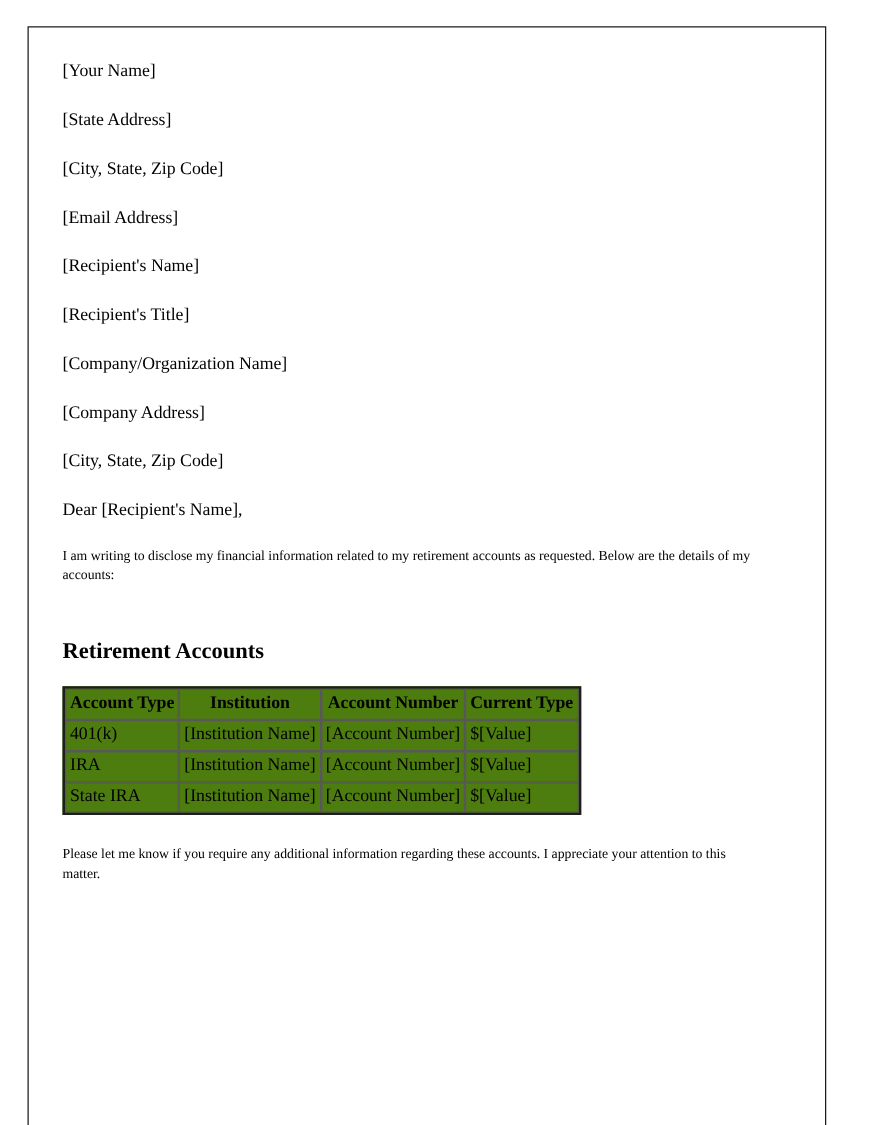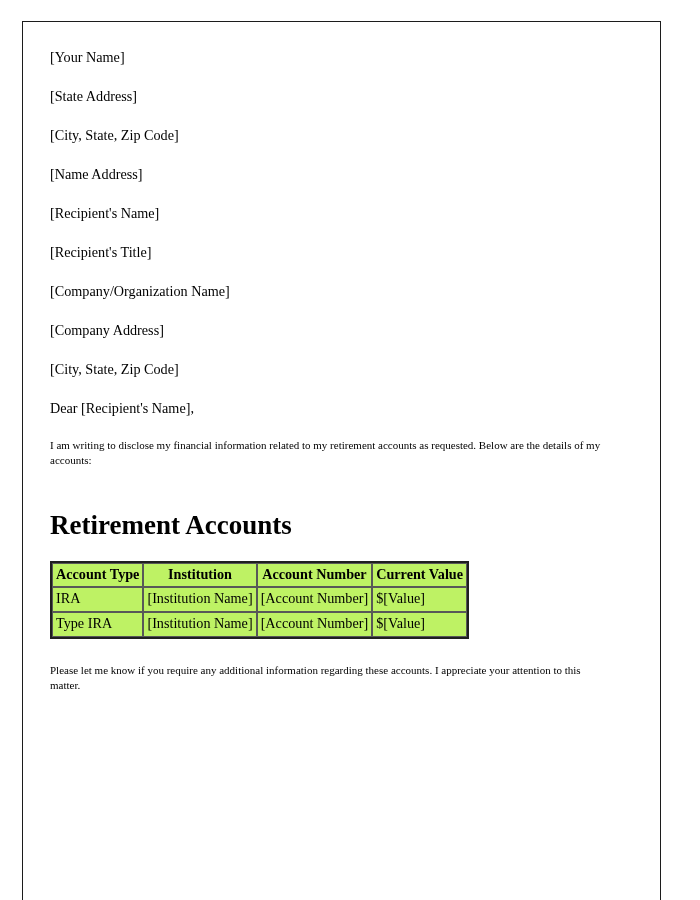--- a/index.html
+++ b/index.html
@@ -46,35 +46,35 @@
   }
 
   .doc-para {
     font-size: 11px;
     line-height: 1.42;
     margin: 0 0 22px 0;
     max-width: 562px;
   }
 
   .section-heading {
-    font-size: 27px;
+    font-size: 18px;
     font-weight: bold;
     line-height: 1.25;
     margin: 40px 0 18px 0;
   }
 
   table.accounts-table {
     border-collapse: separate;
     border-spacing: 0;
     border: 2px outset #7f7f7f;
     border-style: solid;
     border-color: #1f1f1f;
     border-width: 2px;
     margin: 0 0 24px 0;
-    background: #bef264;
+    background: #4d7c0f;
   }
 
   table.accounts-table th,
   table.accounts-table td {
     border: 1px solid #585858;
     font-size: 14.2px;
     line-height: 1.25;
     padding: 2px 3px 3px 3px;
     white-space: nowrap;
     vertical-align: top;
@@ -94,21 +94,21 @@
 <body>
 
 <div class="page-sheet">
 
 
 
   <div>
     <p class="doc-line">[Your Name]</p>
     <p class="doc-line">[State Address]</p>
     <p class="doc-line">[City, State, Zip Code]</p>
-    <p class="doc-line">[Name Address]</p>
+    <p class="doc-line">[Email Address]</p>
   </div>
 
   <div>
     <p class="doc-line">[Recipient's Name]</p>
     <p class="doc-line">[Recipient's Title]</p>
     <p class="doc-line">[Company/Organization Name]</p>
     <p class="doc-line">[Company Address]</p>
     <p class="doc-line">[City, State, Zip Code]</p>
   </div>
 
@@ -117,32 +117,38 @@
   <p class="doc-para">I am writing to disclose my financial information related to my retirement accounts as requested. Below are the details of my accounts:</p>
 
   <h2 class="section-heading">Retirement Accounts</h2>
 
   <table class="accounts-table">
     <thead>
       <tr>
         <th>Account Type</th>
         <th>Institution</th>
         <th>Account Number</th>
-        <th>Current Value</th>
+        <th>Current Type</th>
       </tr>
     </thead>
     <tbody>
+      <tr>
+        <td>401(k)</td>
+        <td>[Institution Name]</td>
+        <td>[Account Number]</td>
+        <td>$[Value]</td>
+      </tr>
       <tr>
         <td>IRA</td>
         <td>[Institution Name]</td>
         <td>[Account Number]</td>
         <td>$[Value]</td>
       </tr>
       <tr>
-        <td>Type IRA</td>
+        <td>State IRA</td>
         <td>[Institution Name]</td>
         <td>[Account Number]</td>
         <td>$[Value]</td>
       </tr>
     </tbody>
   </table>
 
   <div class="closing-block">
     <p class="doc-para">Please let me know if you require any additional information regarding these accounts. I appreciate your attention to this matter.</p>
 

